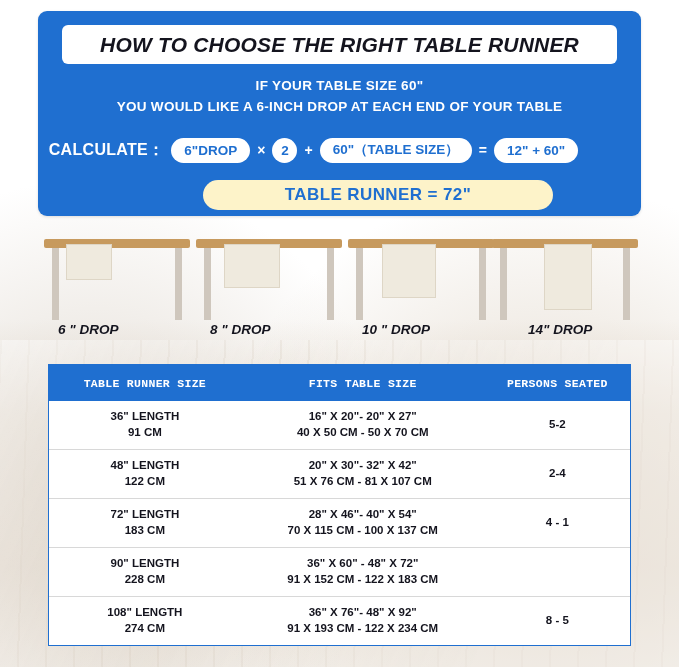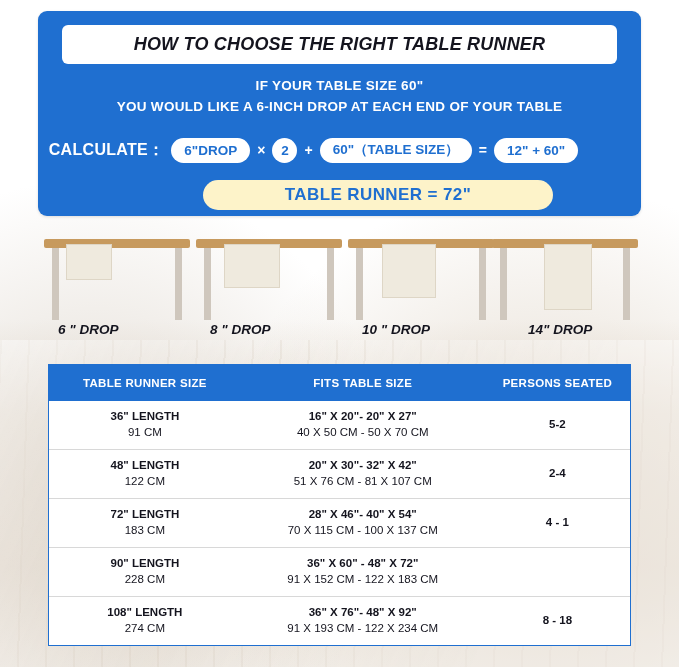--- a/index.html
+++ b/index.html
@@ -58,21 +58,21 @@
     top: 14px;
     width: 555px;
     height: 39px;
     background: #ffffff;
     border-radius: 6px;
     display: flex;
     align-items: center;
     justify-content: center;
   }
   .title-box span {
-    font-size: 18px;
+    font-size: 21px;
     font-weight: bold;
     font-style: italic;
     color: #14141e;
     letter-spacing: .2px;
     white-space: nowrap;
   }
   .sub1, .sub2 {
     position: absolute;
     width: 603px;
     text-align: center;
@@ -196,20 +196,21 @@
     top: 364px;
     width: 583px;
     border: 1px solid #1f6fd0;
     background: #ffffff;
     box-sizing: border-box;
   }
   .thead {
     display: flex;
     background: #1f6fd0;
     height: 36px;
+    font-family: Liberation Mono, monospace;
   }
   .thead div {
     display: flex;
     align-items: center;
     justify-content: center;
     color: #ffffff;
     font-weight: bold;
     font-size: 11.5px;
     letter-spacing: .3px;
   }
@@ -226,21 +227,21 @@
     display: flex;
     flex-direction: column;
     align-items: center;
     justify-content: center;
     color: #14141e;
     font-size: 11.5px;
     font-weight: bold;
     line-height: 1.35;
     text-align: center;
   }
-  .trow .line2 { font-weight: normal; }
+  .trow .line2 { font-weight: bold; }
   .footnote {
     position: absolute;
     left: 0;
     top: 648px;
     width: 679px;
     text-align: center;
     font-size: 10.5px;
     color: #2a2a2a;
   }
 </style>
@@ -366,17 +367,17 @@
 
     <div class="trow">
       <div class="c1">
         <span>108" LENGTH</span>
         <span class="line2">274 CM</span>
       </div>
       <div class="c2">
         <span>36" X 76"- 48" X 92"</span>
         <span class="line2">91 X 193 CM - 122 X 234 CM</span>
       </div>
-      <div class="c3">8 - 18</div>
+      <div class="c3">8 - 5</div>
     </div>
   </div>
 
 </div>
 
 </body></html>

